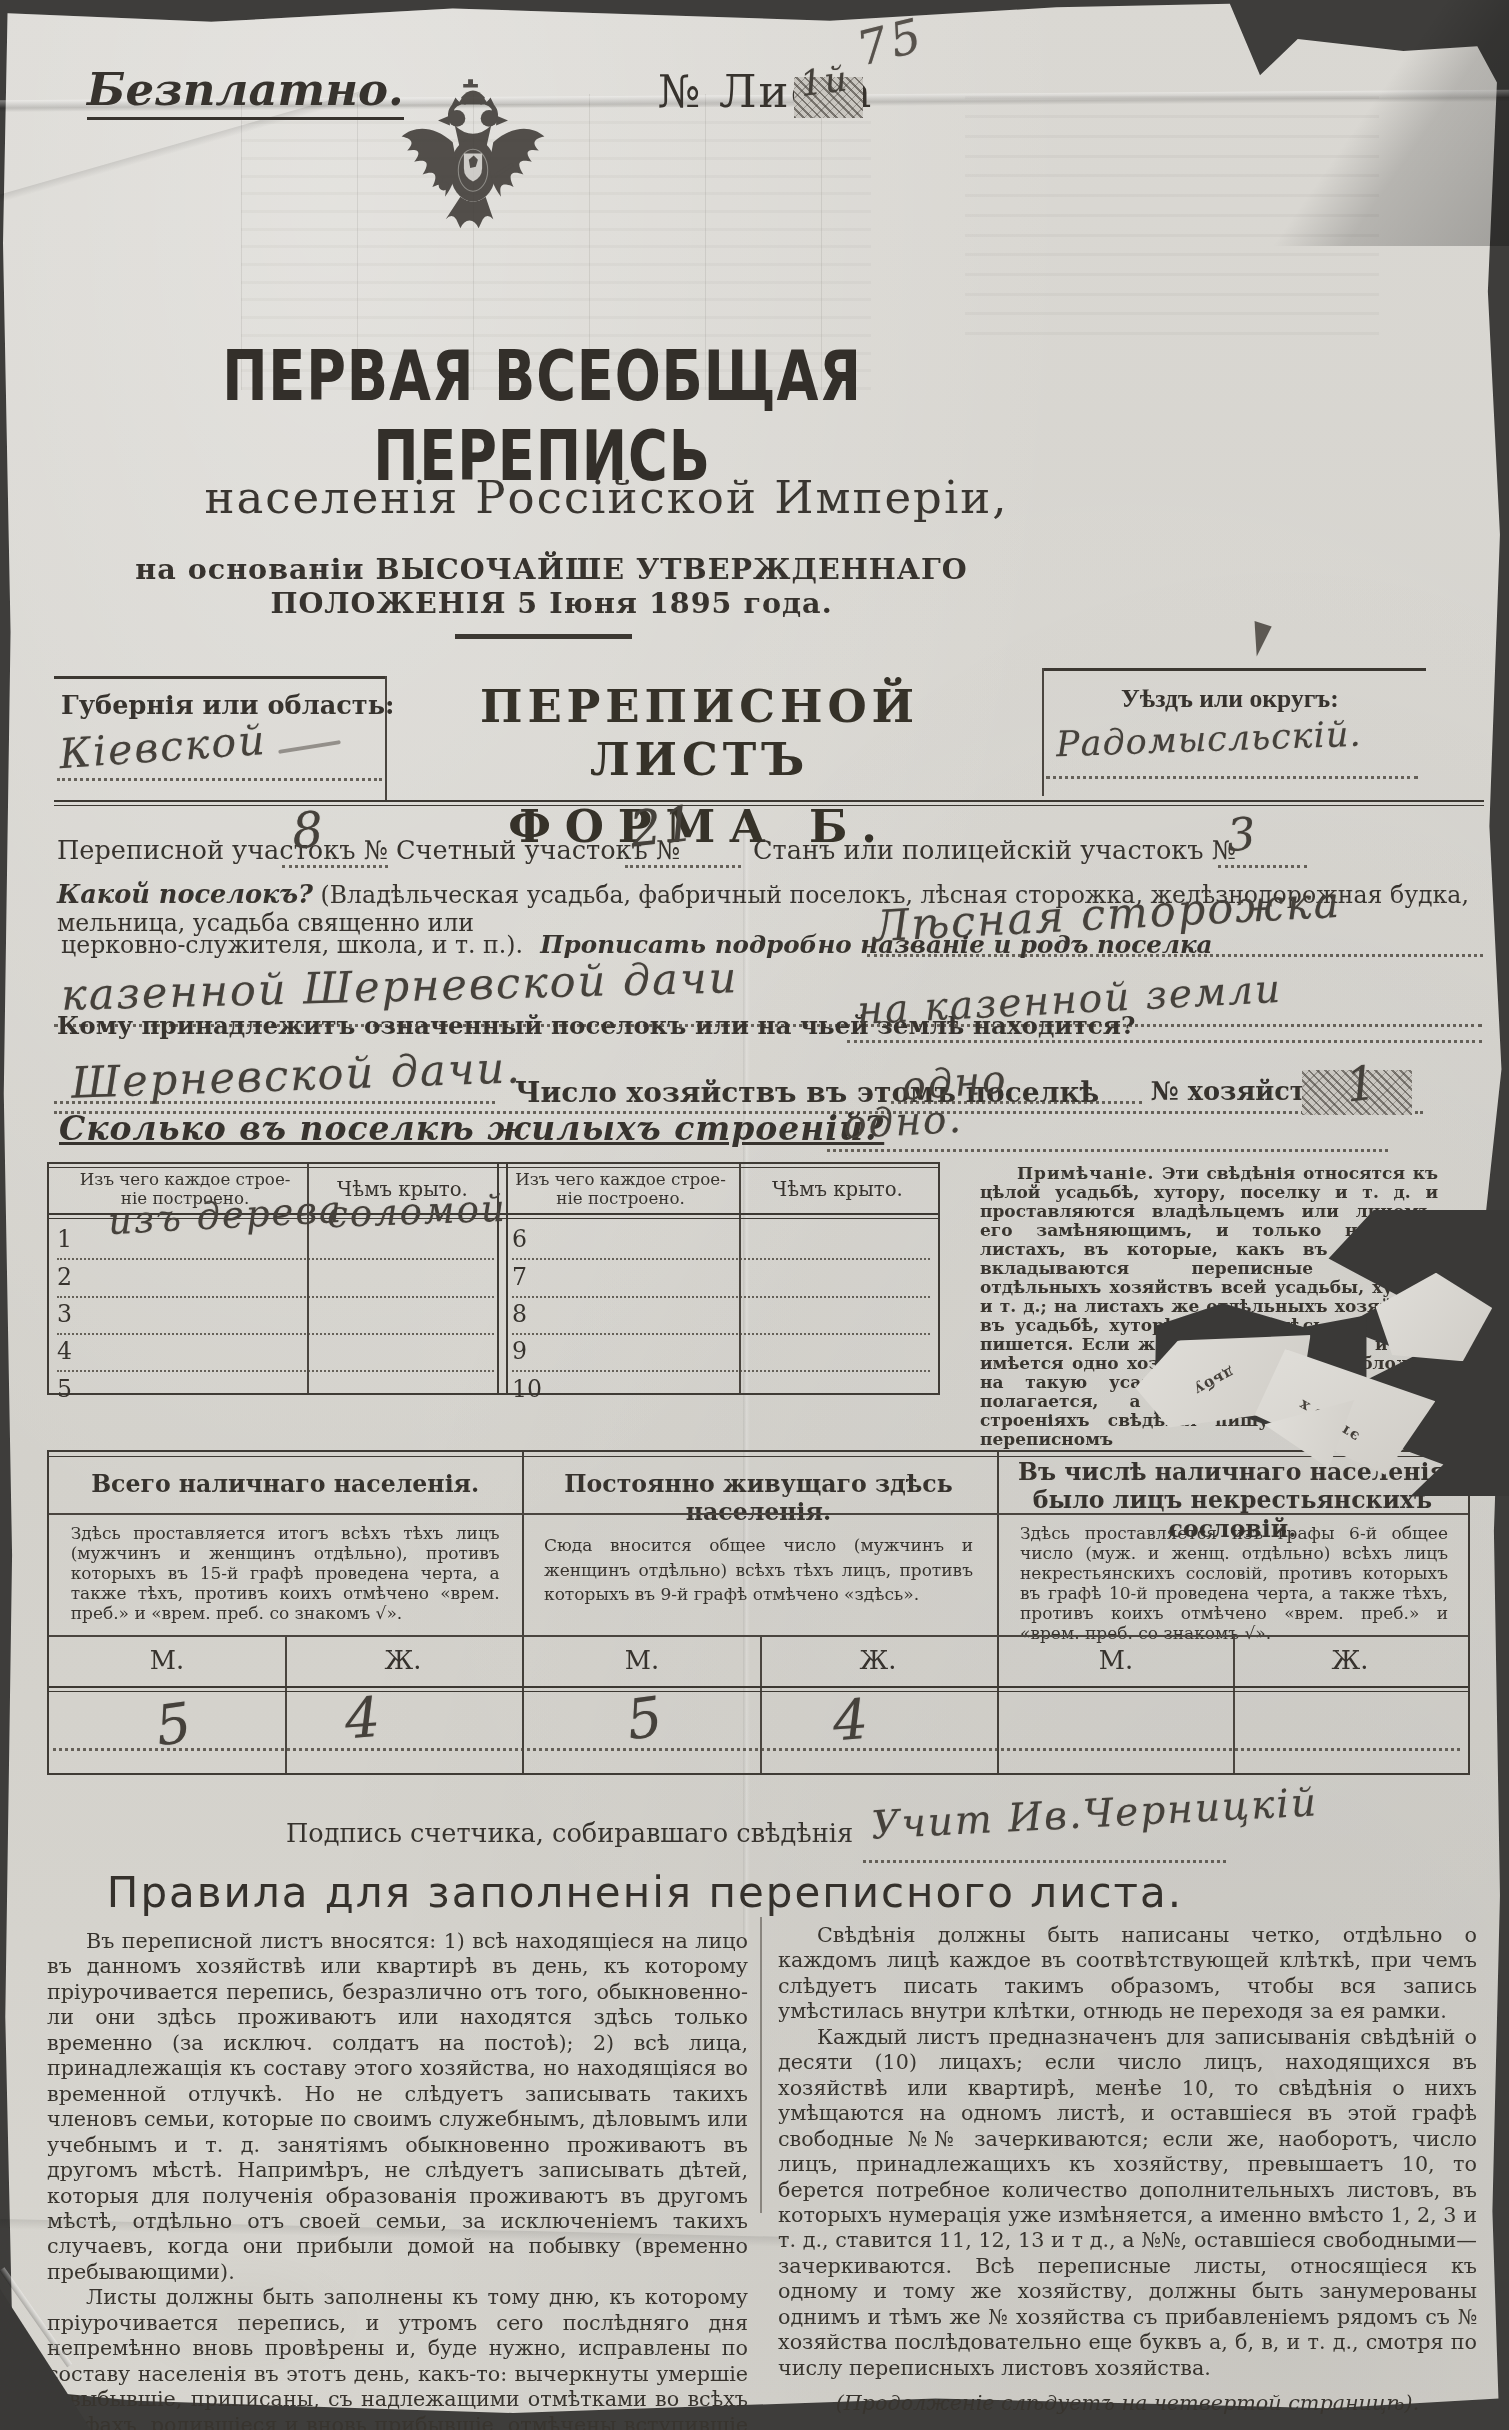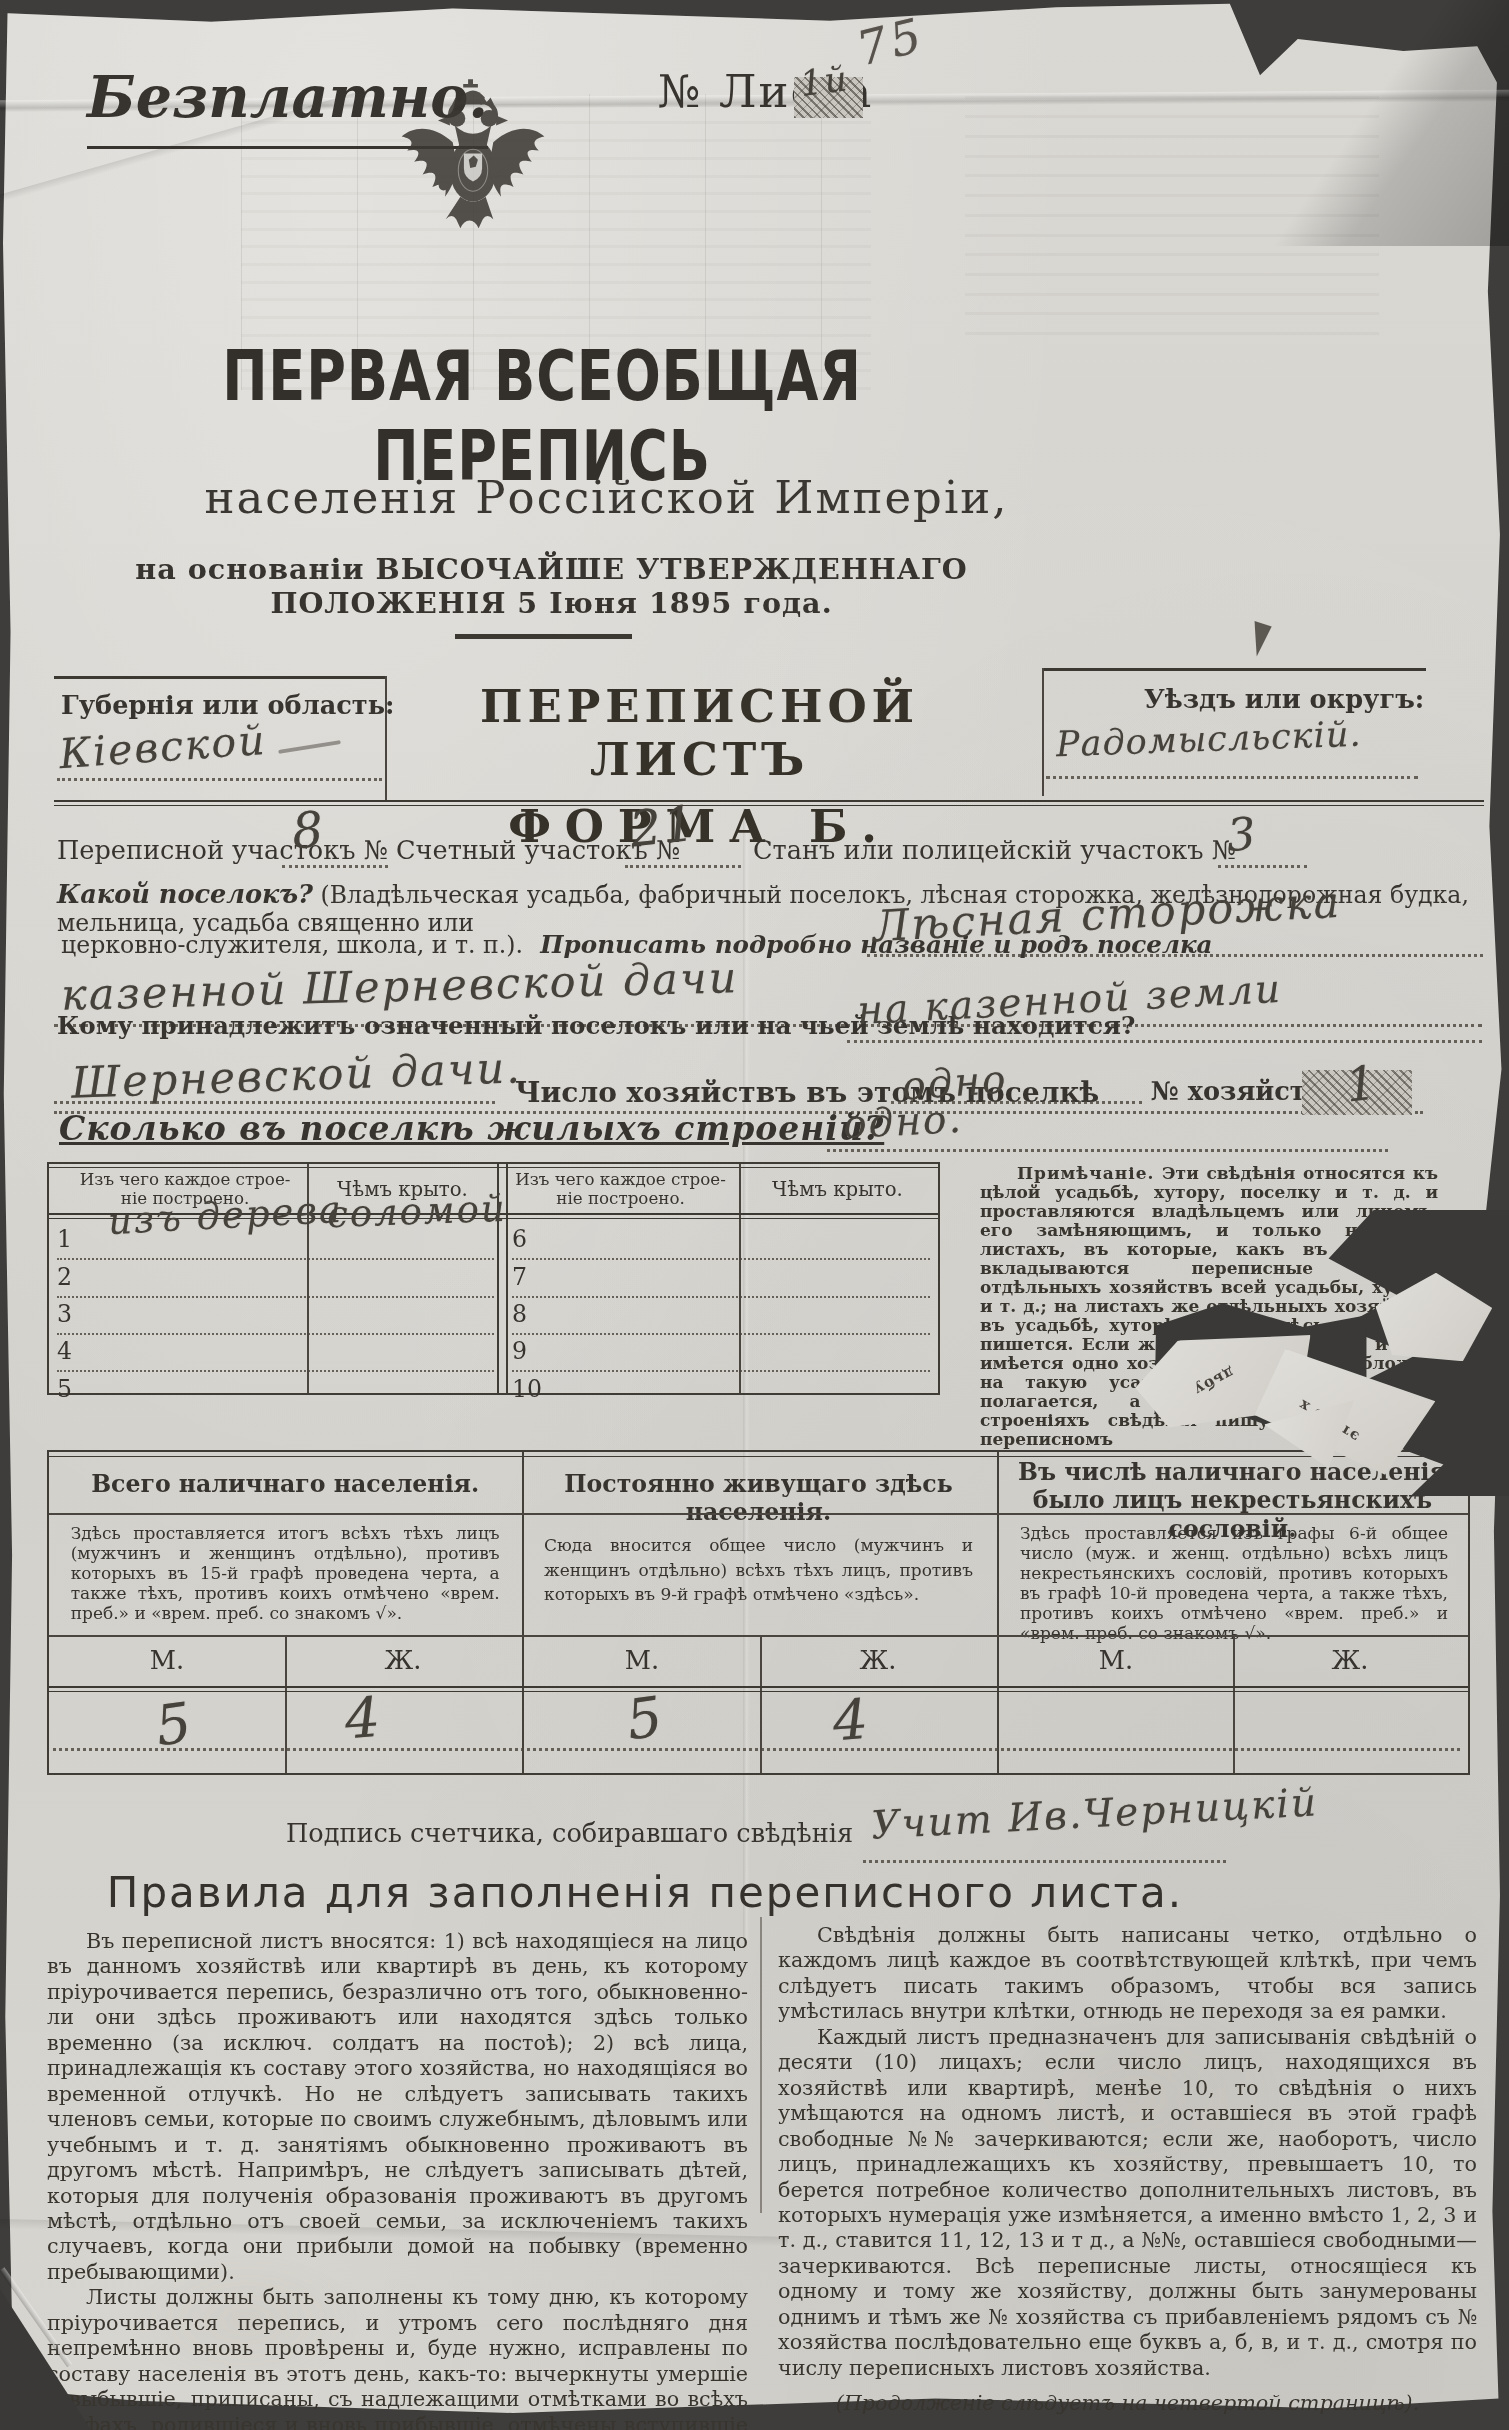--- a/index.html
+++ b/index.html
@@ -49,21 +49,21 @@
        background:linear-gradient(to bottom, rgba(255,255,255,.35), rgba(0,0,0,.14) 65%, transparent);"></div>
   <div class="abs crease" style="left:-49px;top:148px;width:424px;height:7.9px;transform:rotate(-16deg);
        background:linear-gradient(to bottom, rgba(0,0,0,.10), transparent);"></div>
   <div class="abs crease" style="left:743px;top:808px;width:6.9px;height:1133px;
        background:linear-gradient(to right, rgba(0,0,0,.07), rgba(255,255,255,.18), transparent);"></div>
   <div class="abs crease" style="left:0;top:2228px;width:788px;height:9.9px;transform:rotate(1.3deg);
        background:linear-gradient(to bottom, rgba(0,0,0,.09), transparent);"></div>
   <div class="abs crease" style="left:1251px;top:0;width:258px;height:246px;
        background:linear-gradient(125deg, transparent 45%, rgba(0,0,0,.16) 62%, rgba(0,0,0,.26));"></div>
 
-  <div class="abs serif b i" style="left:87px;top:63px;font-size:57px;border-bottom:3.9px solid #37332e;padding-bottom:16px;"><span>Безплатно.</span></div>
+  <div class="abs serif b i" style="left:87px;top:63px;font-size:45px;border-bottom:3.9px solid #37332e;padding-bottom:1px;"><span>Безплатно.</span></div>
 
   <div class="abs" style="left:396px;top:51px;width:154px;height:258px;opacity:.86;">
     <svg viewBox="0 0 220 300" width="154" height="258">
       <g fill="#3b3733">
         <path d="M103 6 h7 v7 h7 v5 h-21 v-5 h7 z"></path>
         <path d="M93 32 q17 -20 34 0 l-4 10 h-26 z"></path>
         <path d="M88 36 q-17 10 -13 28 l8 -6 q-3 -12 10 -16 z"></path>
         <path d="M132 36 q17 10 13 28 l-8 -6 q3 -12 -10 -16 z"></path>
         <path d="M80 42 l5 -10 5 7 5 -7 5 10 z"></path>
         <path d="M120 42 l5 -10 5 7 5 -7 5 10 z"></path>
@@ -111,21 +111,21 @@
   <div class="abs" style="left:278px;top:745px;width:63px;height:3.9px;background:#55504a;opacity:.55;transform:rotate(-9deg);border-radius:2px;"></div>
   <div class="abs dotted" style="left:57px;top:778px;width:325px;"></div>
 
   <div class="abs serif ctr" style="left:394px;top:680px;width:611px;">
     <span class="b" style="display:block;font-size:45px;letter-spacing:4.9px;color:#363229;">ПЕРЕПИСНОЙ ЛИСТЪ</span>
     <span class="b" style="display:block;font-size:45px;letter-spacing:13.8px;margin-top:13.8px;color:#363229;">ФОРМА Б.</span>
   </div>
 
   <div class="abs line" style="left:1042px;top:668px;width:384px;height:3px;"></div>
   <div class="abs vline" style="left:1042px;top:668px;height:128px;"></div>
-  <div class="abs serif b" style="left:1144px;top:684px;font-size:25.6px;"><span>Уѣздъ или округъ:</span></div>
+  <div class="abs serif b" style="left:1121px;top:684px;font-size:25.6px;font-family:Liberation Serif, serif;"><span>Уѣздъ или округъ:</span></div>
   <div class="abs hw" style="left:1056px;top:719px;font-size:35px;transform:rotate(-2deg);letter-spacing:1px;"><span>Радомысльскій.</span></div>
   <div class="abs dotted" style="left:1046px;top:776px;width:372px;"></div>
 
   <div class="abs dline" style="left:54px;top:800px;width:1430px;"></div>
 
   <div class="abs serif" style="left:57px;top:835px;font-size:25.6px;"><span>Переписной участокъ №</span></div>
   <div class="abs hw" style="left:292px;top:802px;font-size:49px;transform:rotate(-5deg);"><span>8</span></div>
   <div class="abs dotted" style="left:282px;top:865px;width:106px;"></div>
 
   <div class="abs serif" style="left:396px;top:835px;font-size:25.6px;"><span>Счетный участокъ №</span></div>

